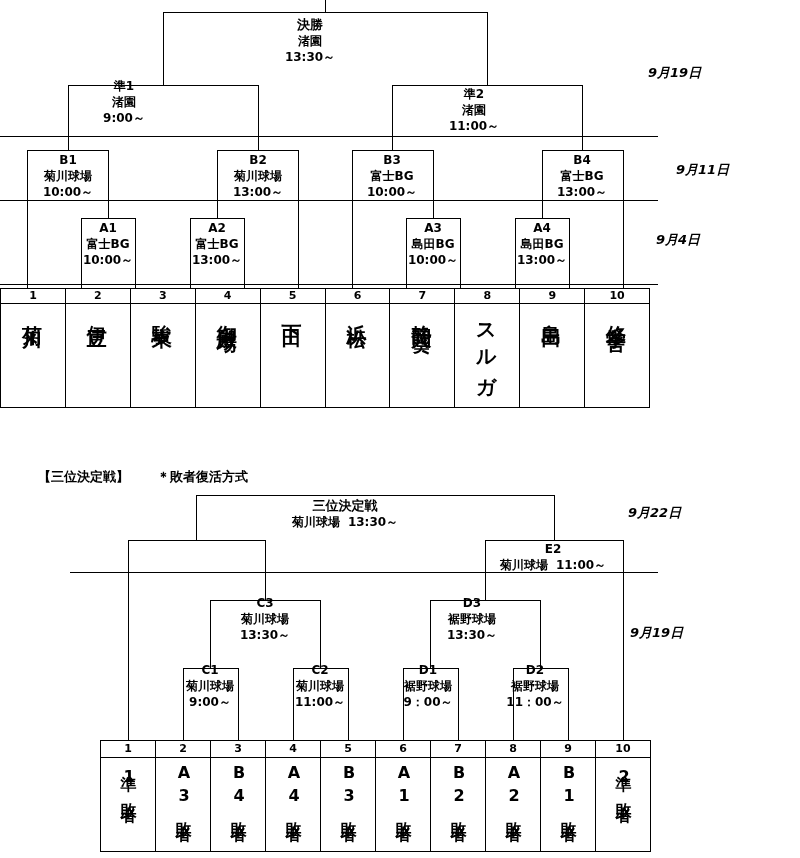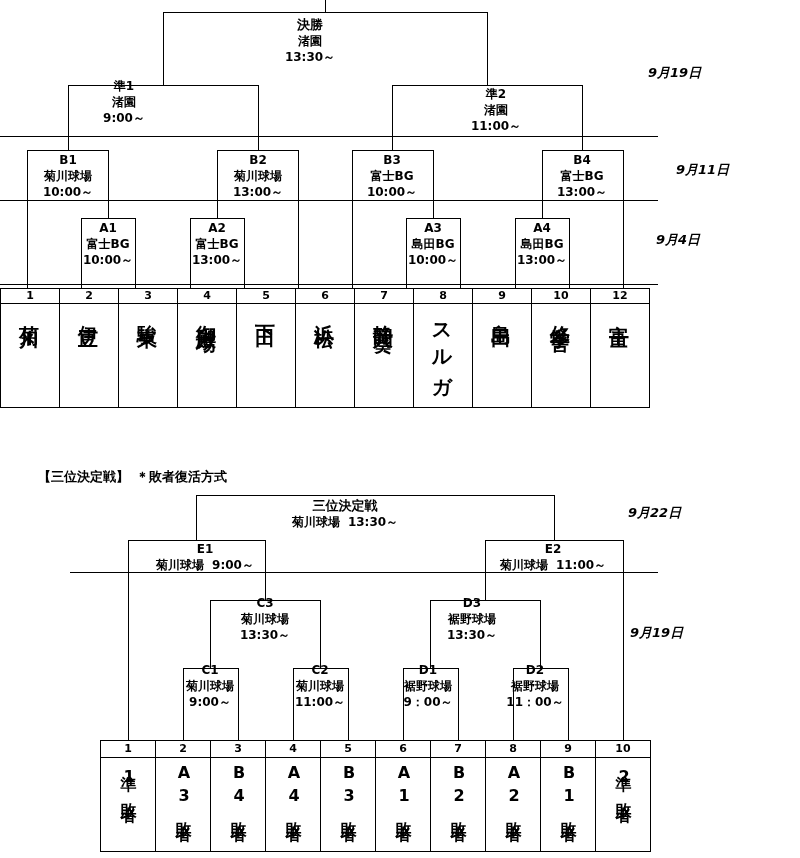--- a/index.html
+++ b/index.html
@@ -9,21 +9,21 @@
   }
   .lines{position:absolute;left:0;top:0;}
   .match{
     position:absolute;transform:translateX(-50%);text-align:center;
     font-weight:bold;white-space:nowrap;line-height:16px;font-size:12px;
   }
   .m-big{font-size:13px;}
   .m-gap{margin-left:8px;}
   .date{position:absolute;font-weight:bold;font-size:13px;white-space:nowrap;font-style:italic;}
   .section-header{position:absolute;font-weight:bold;font-size:13px;white-space:nowrap;}
-  .section-note{margin-left:7px;}
+  .section-note{margin-left:28px;}
   .tbl{position:absolute;display:flex;border:1px solid #000;box-sizing:border-box;background:#fff;}
   .tcol{flex:1;display:flex;flex-direction:column;align-items:center;border-right:1px solid #000;box-sizing:border-box;min-width:0;}
   .tcol:last-child{border-right:0;}
   .tno{width:100%;text-align:center;font-weight:bold;font-size:11px;border-bottom:1px solid #000;box-sizing:border-box;}
   .tname{writing-mode:vertical-rl;text-orientation:upright;font-weight:bold;}
   .tbl-top{left:0;top:288px;width:650px;height:120px;}
   .tbl-top .tno{line-height:14px;}
   .tbl-top .tname{font-size:20px;letter-spacing:4px;padding-top:5px;}
   .tbl-bottom{left:100px;top:740px;width:551px;height:112px;}
   .tbl-bottom .tno{line-height:16px;}
@@ -47,21 +47,21 @@
     <div>渚園</div>
     <div>13:30～</div>
   </div>
 
   <div class="match" style="left:124px;top:78px">
     <div>準1</div>
     <div>渚園</div>
     <div>9:00～</div>
   </div>
 
-  <div class="match" style="left:496px;top:86px">
+  <div class="match" style="left:474px;top:86px">
     <div>準2</div>
     <div>渚園</div>
     <div>11:00～</div>
   </div>
 
   <div class="match" style="left:68px;top:152px">
     <div>B1</div>
     <div>菊川球場</div>
     <div>10:00～</div>
   </div>
@@ -146,39 +146,31 @@
         <div class="tname">スルガ</div>
       </div>
     <div class="tcol">
         <div class="tno">9</div>
         <div class="tname">島田</div>
       </div>
     <div class="tcol">
         <div class="tno">10</div>
         <div class="tname">修学舎</div>
       </div>
-    <div class="tcol">
-        <div class="tno">12</div>
-        <div class="tname">富士</div>
-      </div>
   </div>
 
   <div class="section-header" style="left:38px;top:468px">
     <span>【三位決定戦】</span><span class="section-note">＊敗者復活方式</span>
   </div>
 
   <div class="match" style="left:345px;top:498px">
     <div class="m-big">三位決定戦</div>
     <div><span>菊川球場</span><span class="m-gap">13:30～</span></div>
   </div>
 
-  <div class="match" style="left:205px;top:541px">
-    <div>E1</div>
-    <div><span>菊川球場</span><span class="m-gap">9:00～</span></div>
-  </div>
 
   <div class="match" style="left:553px;top:541px">
     <div>E2</div>
     <div><span>菊川球場</span><span class="m-gap">11:00～</span></div>
   </div>
 
   <div class="match" style="left:265px;top:595px">
     <div>C3</div>
     <div>菊川球場</div>
     <div>13:30～</div>

